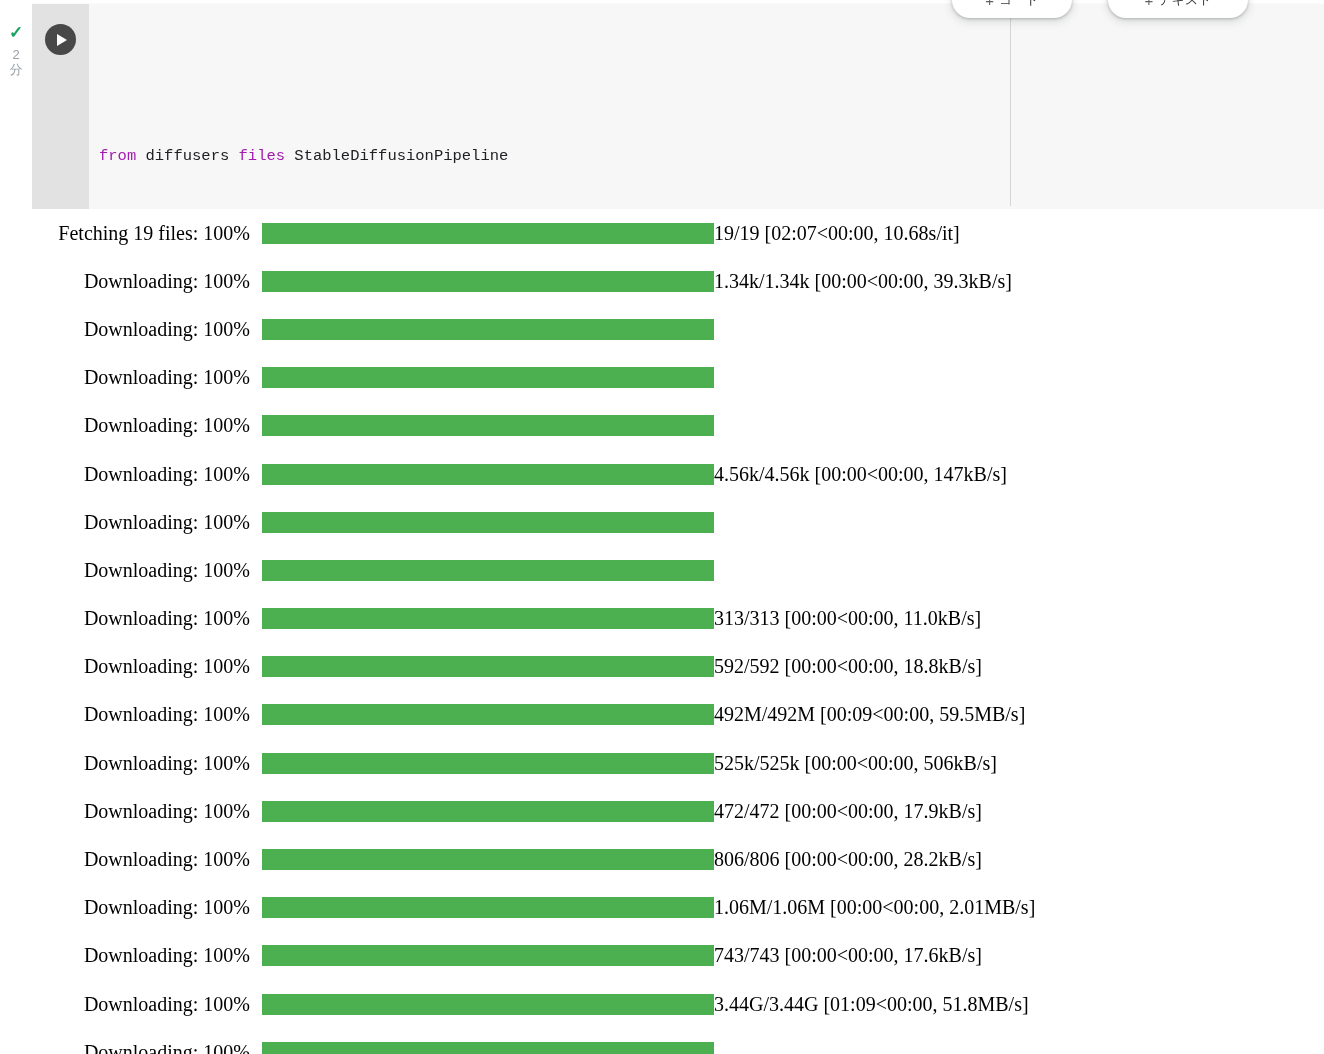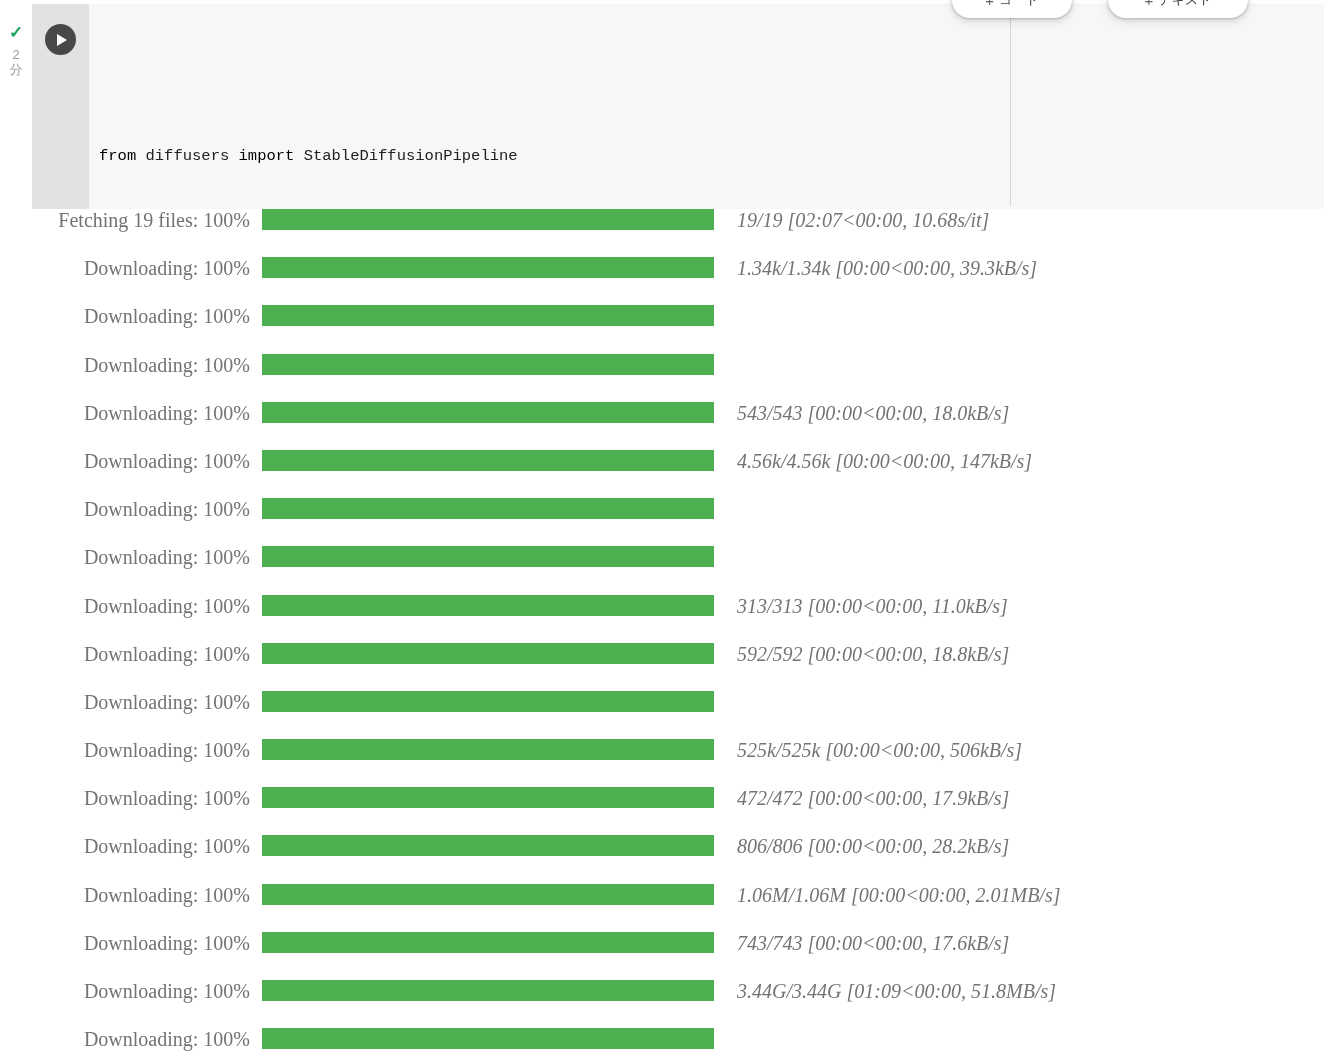--- a/index.html
+++ b/index.html
@@ -149,37 +149,38 @@
     overflow: hidden;
   }
   .ruler {
     position: absolute;
     left: 921px;
     top: 6px;
     width: 1px;
     height: 196px;
     background: #d6d6d6;
   }
-  .kw  { color: #000000; }
+  .kw  { color: #a21caf; }
   .code-line { height: 29px; }
 
   
   .cell-output {
     position: relative;
     background: #ffffff;
     padding: 0;
     min-height: 845px;
   }
   .pbar-row {
     position: relative;
     height: 48.2px;
     display: flex;
+    align-items: center;
     font-family: "Liberation Serif", "DejaVu Serif", serif;
     font-size: 20px;
-    color: #737373;
+    color: #000000;
     white-space: nowrap;
   }
   .pbar-label {
     width: 230px;
     flex: 0 0 230px;
     text-align: right;
     padding-right: 12px;
     box-sizing: border-box;
   }
   .pbar-track {
@@ -187,22 +188,21 @@
     height: 21px;
     background: #ffffff;
     overflow: hidden;
   }
   .pbar-fill {
     height: 100%;
     background: #4caf50;
   }
   .pbar-stats {
     flex: 0 0 auto;
-    padding-left: 23px;
-    font-style: italic;
+    padding-left: 0;
   }
 </style>
 </head>
 <body>
 
 <div class="notebook">
 
   <div class="gutter">
     <span class="check">✓</span>
     <span class="elapsed-num">2</span>
@@ -215,21 +215,21 @@
 
       <div class="run-strip">
         <button class="run-button">
           <span class="tri"></span>
         </button>
       </div>
 
       <div class="code-area">
         <div class="ruler"></div>
 
-        <div class="code-line"><span class="kw">from</span><span> diffusers </span><span class="kw">import</span><span> StableDiffusionPipeline</span></div>
+        <div class="code-line"><span class="kw">from</span><span> diffusers </span><span class="kw">files</span><span> StableDiffusionPipeline</span></div>
 
         
 
         
 
         
 
         
 
         
@@ -261,21 +261,20 @@
           <div class="pbar-label">Downloading: 100%</div>
           <div class="pbar-track" style="width: 452px;">
             <div class="pbar-fill" style="width: 100%; background: rgb(76, 175, 80);"></div>
           </div>
         </div>
         <div class="pbar-row">
           <div class="pbar-label">Downloading: 100%</div>
           <div class="pbar-track" style="width: 452px;">
             <div class="pbar-fill" style="width: 100%; background: rgb(76, 175, 80);"></div>
           </div>
-          <div class="pbar-stats">543/543 [00:00&lt;00:00, 18.0kB/s]</div>
         </div>
         <div class="pbar-row">
           <div class="pbar-label">Downloading: 100%</div>
           <div class="pbar-track" style="width: 452px;">
             <div class="pbar-fill" style="width: 100%; background: rgb(76, 175, 80);"></div>
           </div>
           <div class="pbar-stats">4.56k/4.56k [00:00&lt;00:00, 147kB/s]</div>
         </div>
         <div class="pbar-row">
           <div class="pbar-label">Downloading: 100%</div>
@@ -301,20 +300,21 @@
           <div class="pbar-track" style="width: 452px;">
             <div class="pbar-fill" style="width: 100%; background: rgb(76, 175, 80);"></div>
           </div>
           <div class="pbar-stats">592/592 [00:00&lt;00:00, 18.8kB/s]</div>
         </div>
         <div class="pbar-row">
           <div class="pbar-label">Downloading: 100%</div>
           <div class="pbar-track" style="width: 452px;">
             <div class="pbar-fill" style="width: 100%; background: rgb(76, 175, 80);"></div>
           </div>
+          <div class="pbar-stats">492M/492M [00:09&lt;00:00, 59.5MB/s]</div>
         </div>
         <div class="pbar-row">
           <div class="pbar-label">Downloading: 100%</div>
           <div class="pbar-track" style="width: 452px;">
             <div class="pbar-fill" style="width: 100%; background: rgb(76, 175, 80);"></div>
           </div>
           <div class="pbar-stats">525k/525k [00:00&lt;00:00, 506kB/s]</div>
         </div>
         <div class="pbar-row">
           <div class="pbar-label">Downloading: 100%</div>

